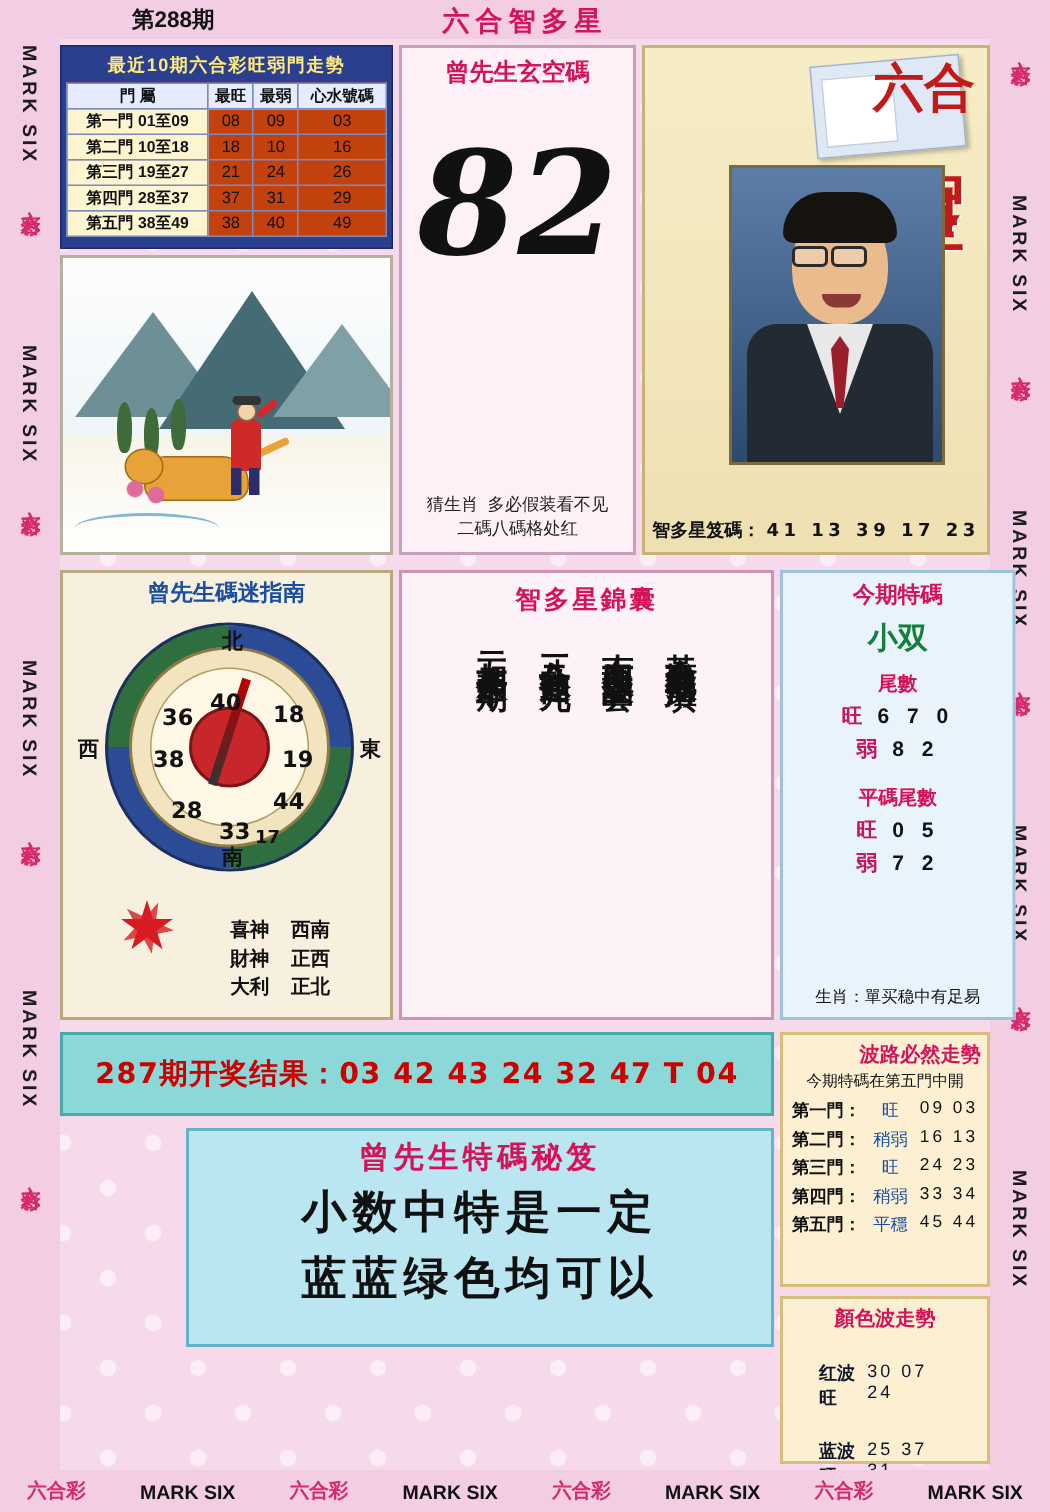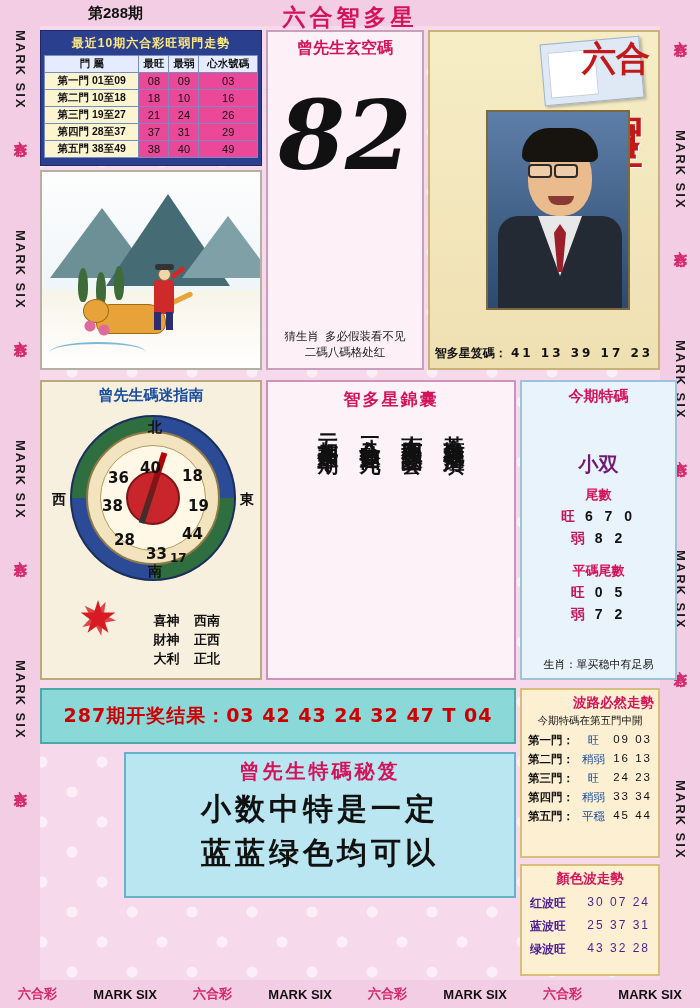--- a/index.html
+++ b/index.html
@@ -52,40 +52,40 @@
   .bottombar span.red { color:#d4296b; }
   .bottombar span.blk { color:#111; }
 
   .issue {
     position:absolute; left:88px; top:4px;
     font-size:15px; font-weight:bold; color:#111;
   }
   .maintitle {
     position:absolute; left:0; top:2px; width:700px;
     text-align:center;
-    font-size:23px; font-weight:bold; color:#d4145a;
+    font-size:18px; font-weight:bold; color:#d4145a;
     font-family:"DejaVu Sans", sans-serif;
     letter-spacing:4px;
   }
 
   
   .p-trend {
     position:absolute; left:40px; top:30px; width:222px; height:136px;
     background:#2b3f8f;
     border:1px solid #1b2a66;
     padding:3px;
   }
   .p-trend .hd {
     color:#ffe97f; font-size:12px; font-weight:bold; text-align:center;
     padding:1px 0 3px;
     letter-spacing:1px;
   }
   table.trend {
     width:100%; border-collapse:collapse;
-    background:#ec4899;
+    background:#c2410c;
     font-size:11px;
   }
   table.trend th, table.trend td {
     border:1px solid #7a8bbf;
     text-align:center; padding:1px 0; height:17px;
     color:#111;
   }
   table.trend th { background:#e6ecff; font-weight:bold; font-size:10.5px; }
   table.trend td.lbl { background:#fdf4d0; font-weight:bold; font-size:10.5px; }
 
@@ -311,23 +311,22 @@
     position:absolute; left:520px; top:380px; width:157px; height:300px;
     background:#e8f3fb;
     border:2px solid #9fc2dc;
   }
   .p-tema .hd {
     text-align:center; color:#d4145a; font-weight:bold; font-size:15px;
     padding:5px 0 2px;
     font-family:"DejaVu Sans", serif;
   }
   .p-tema .big {
-    text-align:center; color:#701a75; font-weight:bold; font-size:20px;
+    text-align:center; color:#15803d; font-weight:bold; font-size:20px;
     padding:4px 0 6px;
-    margin-top:39px;
   }
   .p-tema .sub {
     text-align:center; color:#d4145a; font-weight:bold; font-size:13px;
     padding:2px 0;
   }
   .p-tema .row {
     display:flex; justify-content:center; gap:10px;
     font-size:14px; font-weight:bold; padding:2px 0;
   }
   .p-tema .row .k { color:#c2185b; }
@@ -395,21 +394,21 @@
     position:absolute; left:520px; top:864px; width:140px; height:112px;
     background:#fdf0d2;
     border:2px solid #d9bd7a;
   }
   .p-color .hd {
     text-align:center; color:#d4145a; font-weight:bold; font-size:13.5px;
     padding:4px 0 4px;
   }
   .p-color .row {
     display:flex; justify-content:space-between; font-size:12px;
-    padding:3px 8px; color:#4c1d95;
+    padding:3px 24px; color:#0f172a;margin-top:12px;
   }
   .p-color .row .k { font-weight:bold; }
   .p-color .row .v { letter-spacing:2px; }
 </style>
 </head>
 <body>
 
 <div class="page"></div>
 
 <div class="rail left">

